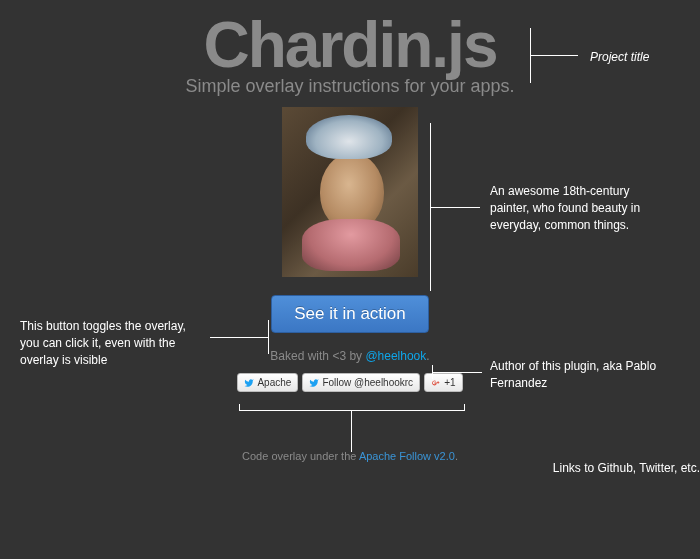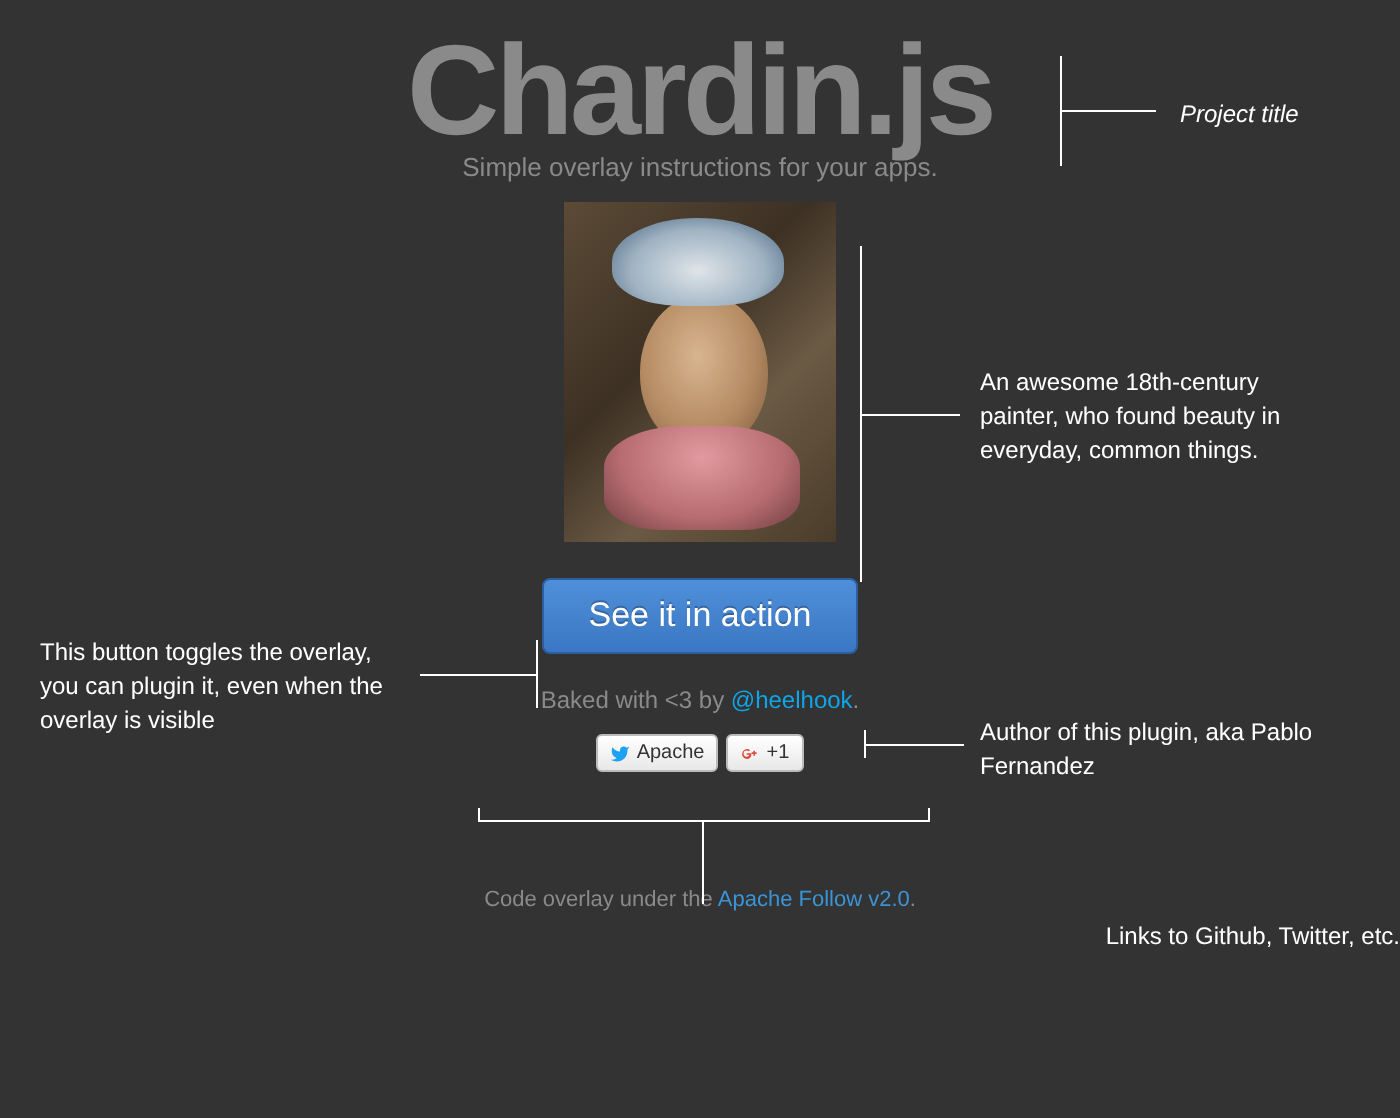--- a/index.html
+++ b/index.html
@@ -15,21 +15,21 @@
   .title {
     text-align: center;
     font-size: 64px;
     font-weight: 700;
     color: #8a8a8a;
     margin-top: 8px;
     letter-spacing: -2px;
   }
   .subtitle {
     text-align: center;
-    font-size: 13px;
+    font-size: 18px;
     color: #8a8a8a;
     margin-top: -6px;
   }
   .portrait-wrap {
     display: flex;
     justify-content: center;
     margin-top: 10px;
   }
   .portrait {
     width: 136px;
@@ -146,41 +146,47 @@
 
 <div class="social-row">
   <span class="social-btn">
     <svg viewBox="0 0 24 24">
         <path fill="#1da1f2" d="M23 3a10.9 10.9 0 0 1-3.14 1.53A4.48 4.48 0 0 0 12 8v1A10.66 10.66 0 0 1 3 4s-4 9 5 13a11.64 11.64 0 0 1-7 2c9 5 20 0 20-11.5 0-.28 0-.56-.05-.83A7.72 7.72 0 0 0 23 3z"></path>
       </svg>
     <span>Apache</span>
   </span>
   <span class="social-btn">
     <svg viewBox="0 0 24 24">
+        <path fill="#1da1f2" d="M23 3a10.9 10.9 0 0 1-3.14 1.53A4.48 4.48 0 0 0 12 8v1A10.66 10.66 0 0 1 3 4s-4 9 5 13a11.64 11.64 0 0 1-7 2c9 5 20 0 20-11.5 0-.28 0-.56-.05-.83A7.72 7.72 0 0 0 23 3z"></path>
+      </svg>
+    <span>Follow @heelhookrc</span>
+  </span>
+  <span class="social-btn">
+    <svg viewBox="0 0 24 24">
         <path fill="#dd4b39" d="M8 11v2h3.2c-.3 1.3-1.5 2.2-3.2 2.2A3.7 3.7 0 1 1 8 7.8c1 0 1.8.4 2.4.9l1.6-1.6A6 6 0 1 0 8 18c3.4 0 5.7-2.4 5.7-5.8 0-.4 0-.8-.1-1.2H8zm12-1h-2V8h-2v2h-2v2h2v2h2v-2h2z"></path>
       </svg>
     <span>+1</span>
   </span>
 </div>
 
 <div class="license">
   <span>Code overlay under the </span><a href="#">Apache Follow v2.0</a><span>.</span>
 </div>
 
 <div class="anno-line" style="left:530px; top:55px; width:48px; height:1px;"></div>
 <div class="anno-tick" style="left:530px; top:28px; width:1px; height:55px;"></div>
 <div class="anno-label" style="left:590px; top:49px;font-style:italic;">Project title</div>
 
 <div class="anno-tick" style="left:430px; top:123px; width:1px; height:168px;"></div>
 <div class="anno-line" style="left:430px; top:207px; width:50px; height:1px;"></div>
 <div class="anno-label" style="left:490px; top:183px; width:180px;">An awesome 18th-century painter, who found beauty in everyday, common things.</div>
 
 <div class="anno-tick" style="left:268px; top:320px; width:1px; height:34px;"></div>
 <div class="anno-line" style="left:210px; top:337px; width:58px; height:1px;"></div>
-<div class="anno-label" style="left:20px; top:318px; width:185px; text-align:left;">This button toggles the overlay, you can plugin it, even when the overlay is visible</div>
+<div class="anno-label" style="left:20px; top:318px; width:185px; text-align:left;">This button toggles the overlay, you can click it, even with the overlay is visible</div>
 
 <div class="anno-tick" style="left:432px; top:365px; width:1px; height:14px;"></div>
 <div class="anno-line" style="left:432px; top:372px; width:50px; height:1px;"></div>
 <div class="anno-label" style="left:490px; top:358px; width:190px;">Author of this plugin, aka Pablo Fernandez</div>
 
 <div class="anno-line" style="left:239px; top:410px; width:225px; height:1px;"></div>
 <div class="anno-tick" style="left:239px; top:404px; width:1px; height:7px;"></div>
 <div class="anno-tick" style="left:464px; top:404px; width:1px; height:7px;"></div>
 <div class="anno-tick" style="left:351px; top:410px; width:1px; height:42px;"></div>
 <div class="anno-label" style="left:0; right:0; top:460px; text-align:right;">Links to Github, Twitter, etc.</div>

